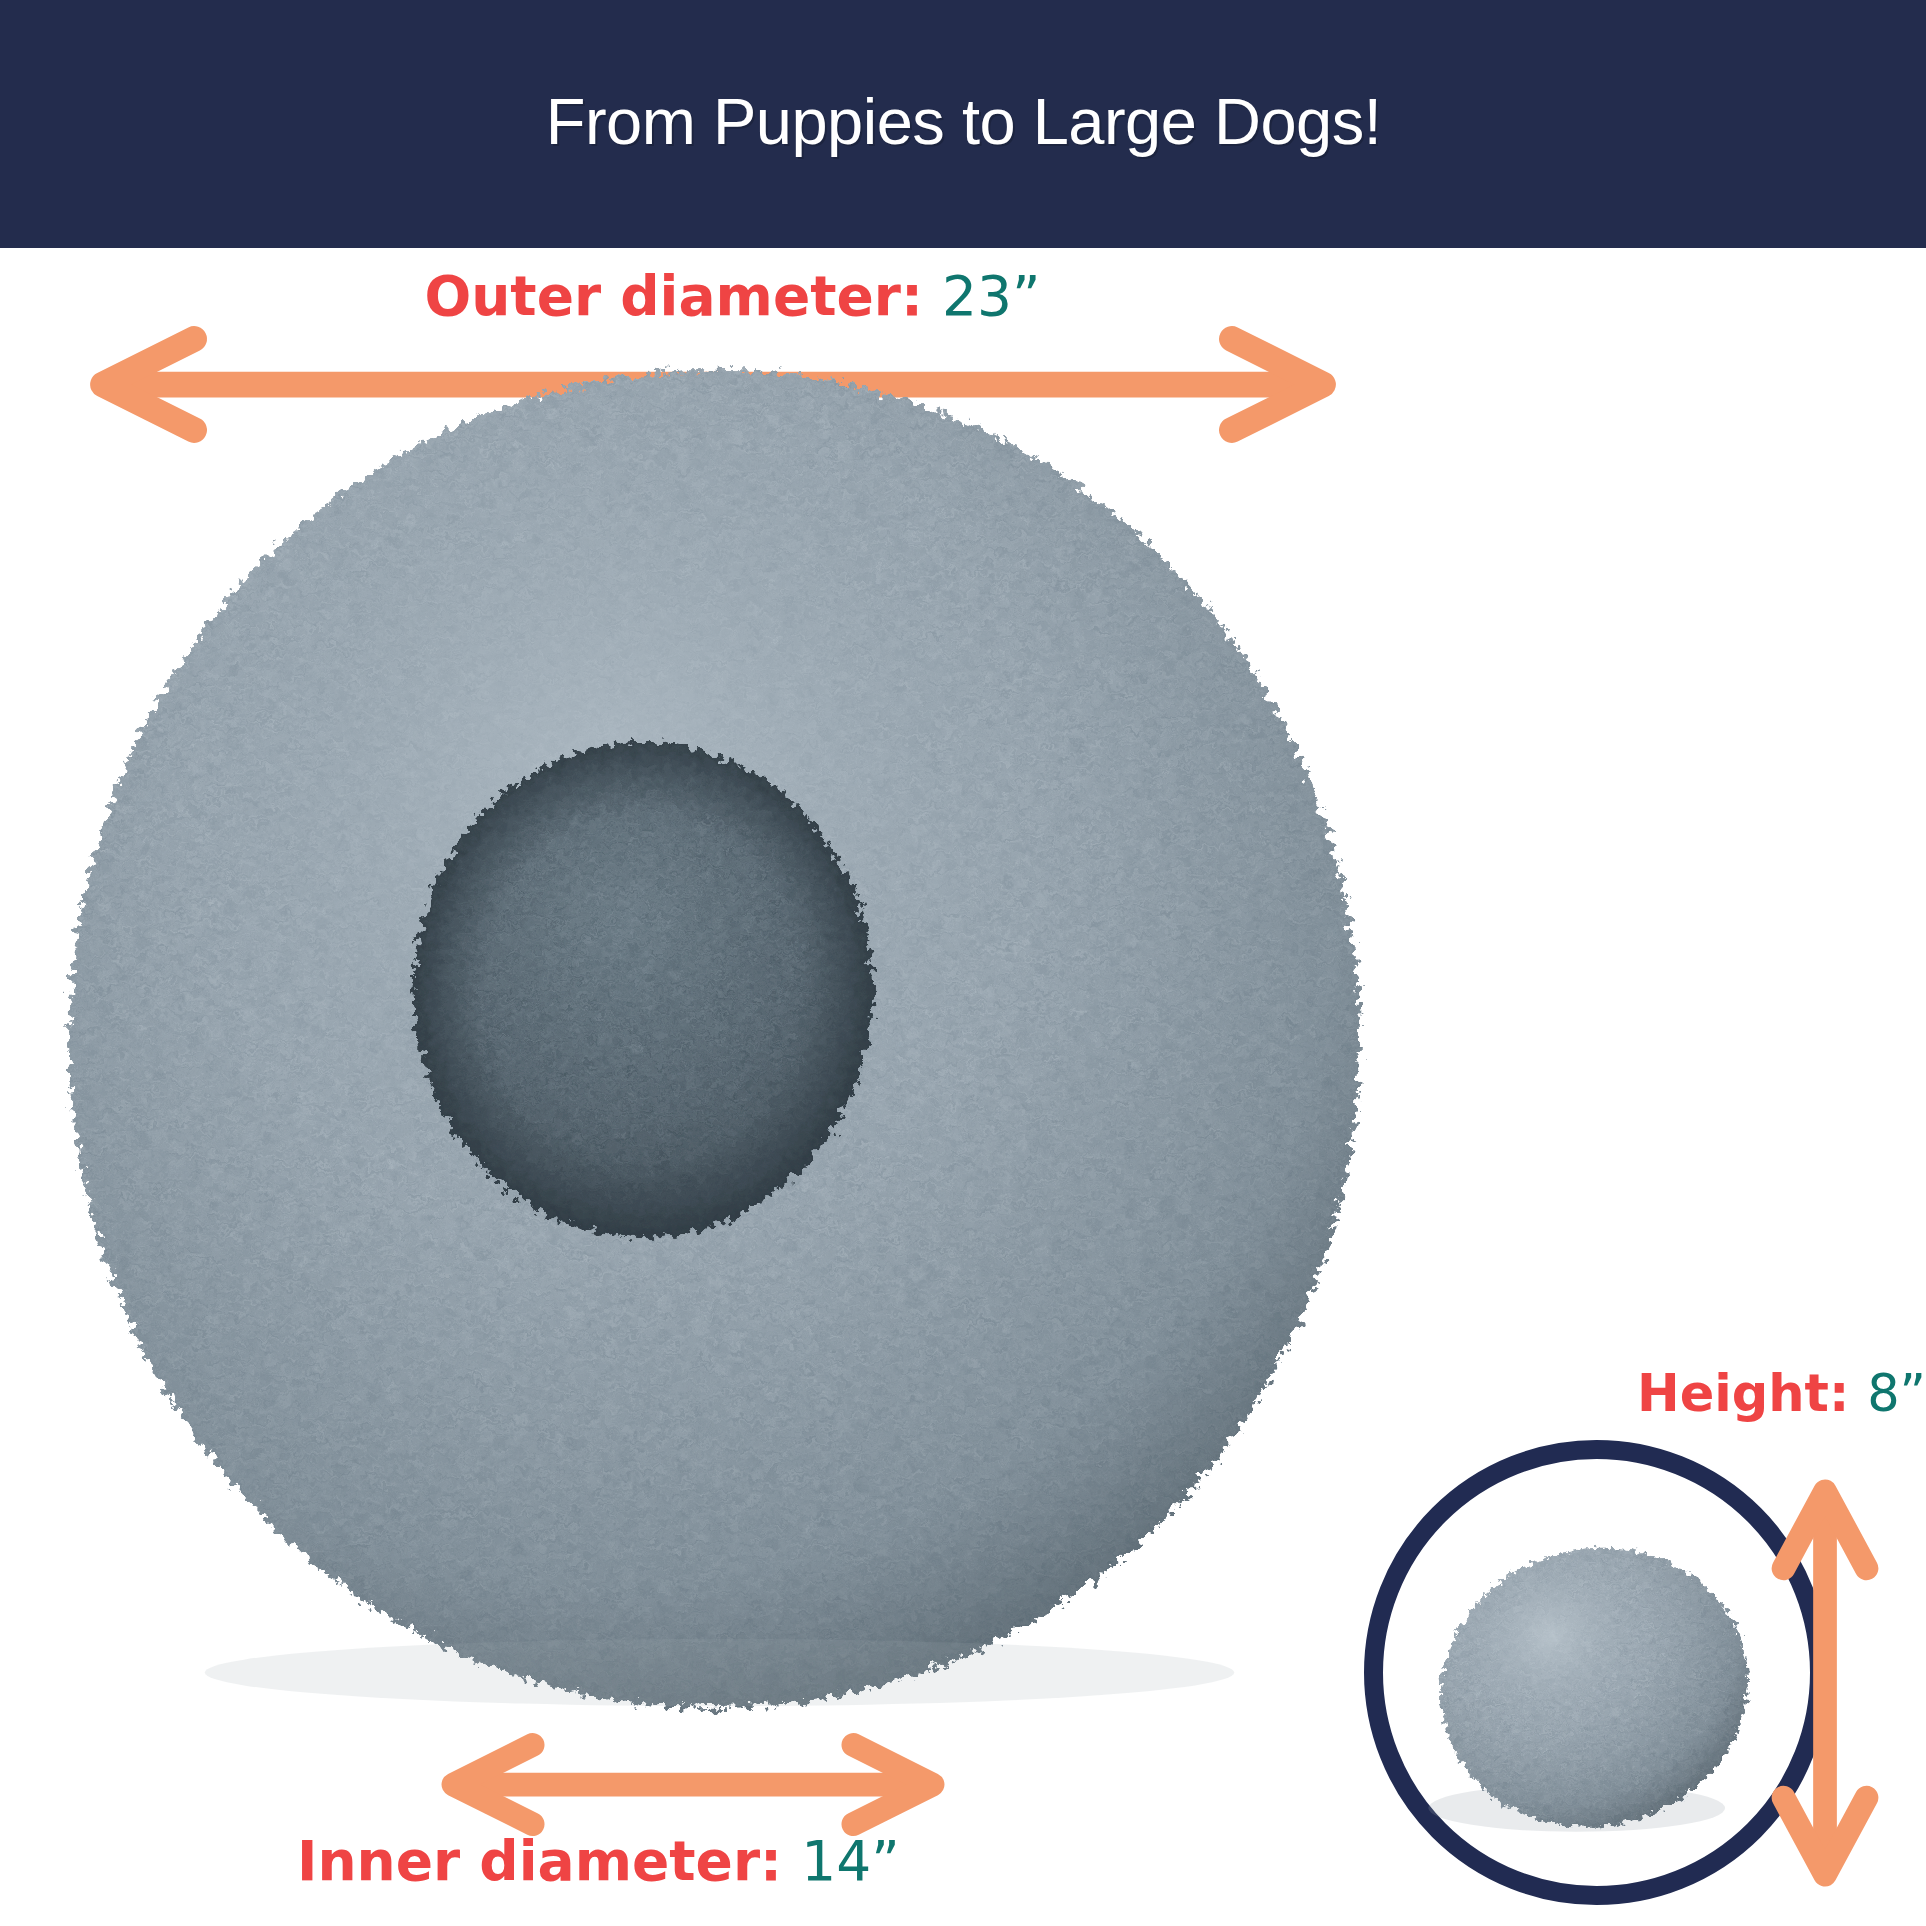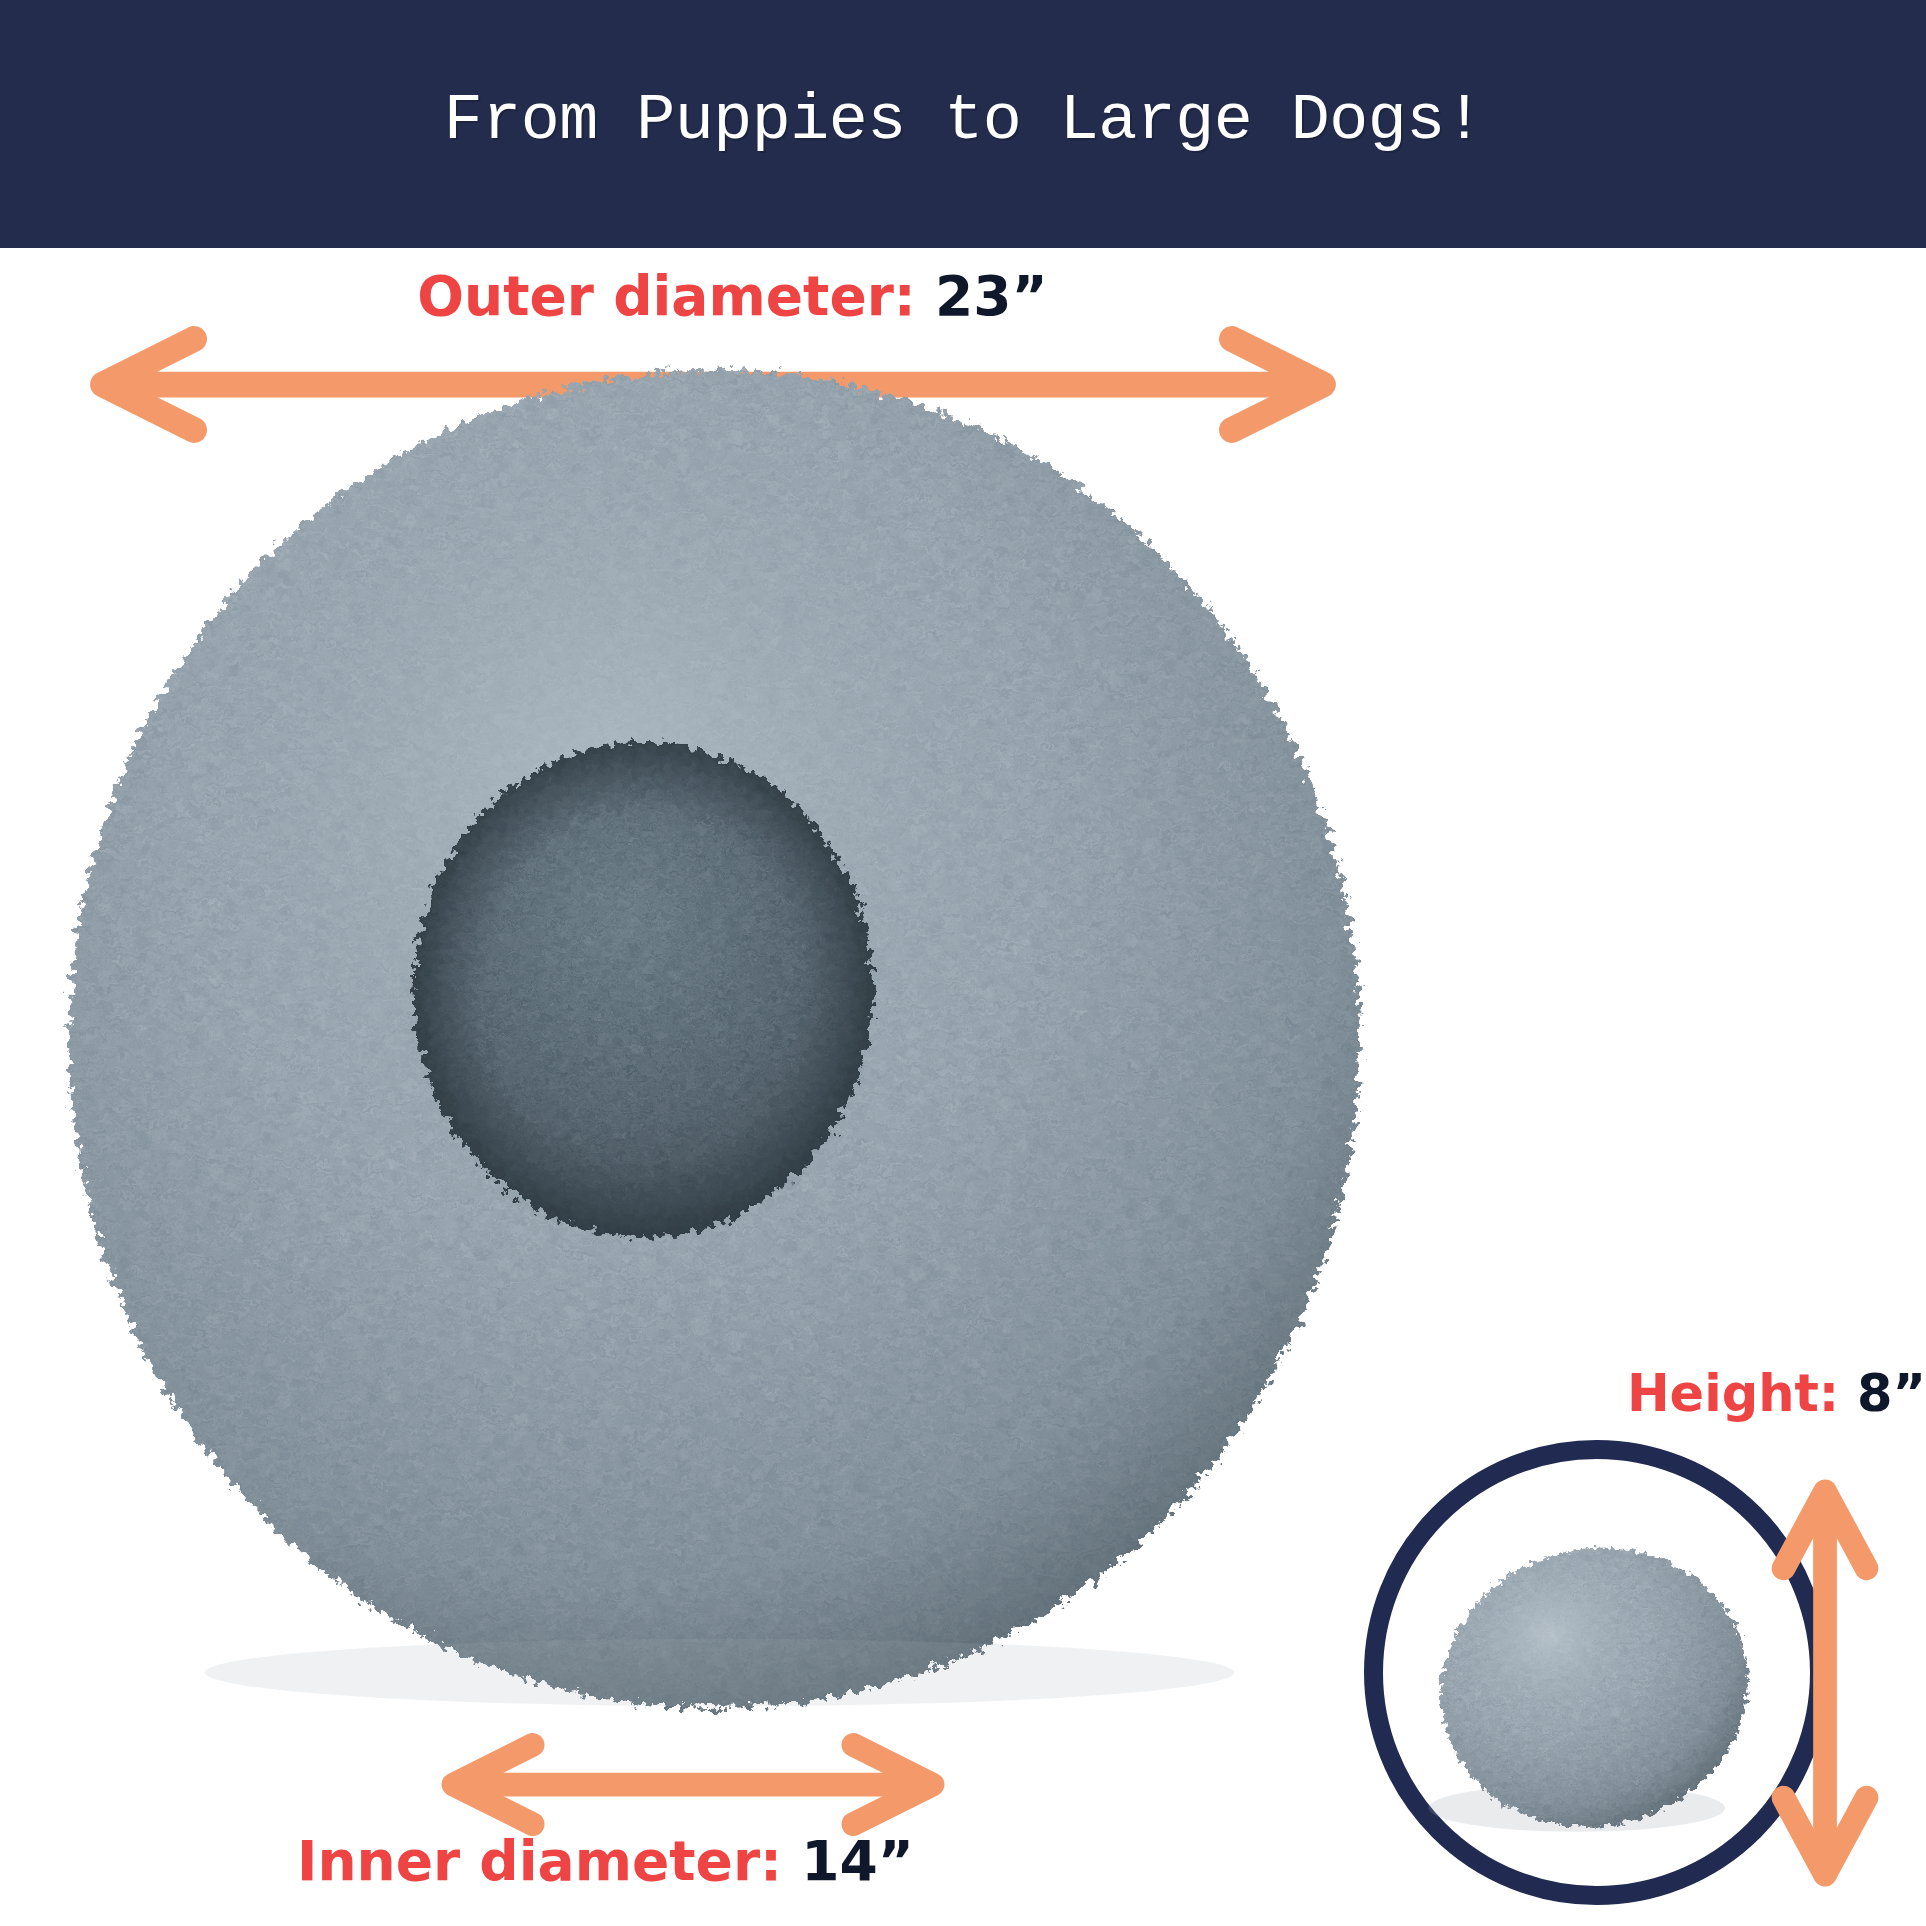--- a/index.html
+++ b/index.html
@@ -37,21 +37,21 @@
     font-family: "DejaVu Sans", sans-serif;
     font-size: 69px;
     font-weight: bold;
     color: #F4996A;
     letter-spacing: -0.5px;
     line-height: 1.05;
     white-space: nowrap;
     text-shadow: 2px 2px 0 rgba(0,0,0,0.18);
   }
   .header-subtitle {
-    font-family: Liberation Mono, monospace;
+    font-family: Liberation Sans, sans-serif;
     font-size: 65px;
     font-weight: normal;
     color: #FFFFFF;
     letter-spacing: -0.5px;
     line-height: 1.1;
     white-space: nowrap;
     margin-top: 4px;
     text-shadow: 2px 2px 0 rgba(0,0,0,0.18);
   }
 
@@ -60,22 +60,22 @@
     position: absolute;
     white-space: nowrap;
     font-family: "DejaVu Sans", sans-serif;
     font-weight: bold;
     line-height: 1;
   }
   .dim-label .lbl {
     color: #ef4444;
   }
   .dim-label .val {
-    color: #0f172a;
-    font-weight: bold;
+    color: #0f766e;
+    font-weight: normal;
   }
 
   #outer-diameter-label {
     left: 0;
     top: 269px;
     width: 1465px;
     text-align: center;
     font-size: 55px;
   }
   #inner-diameter-label {

